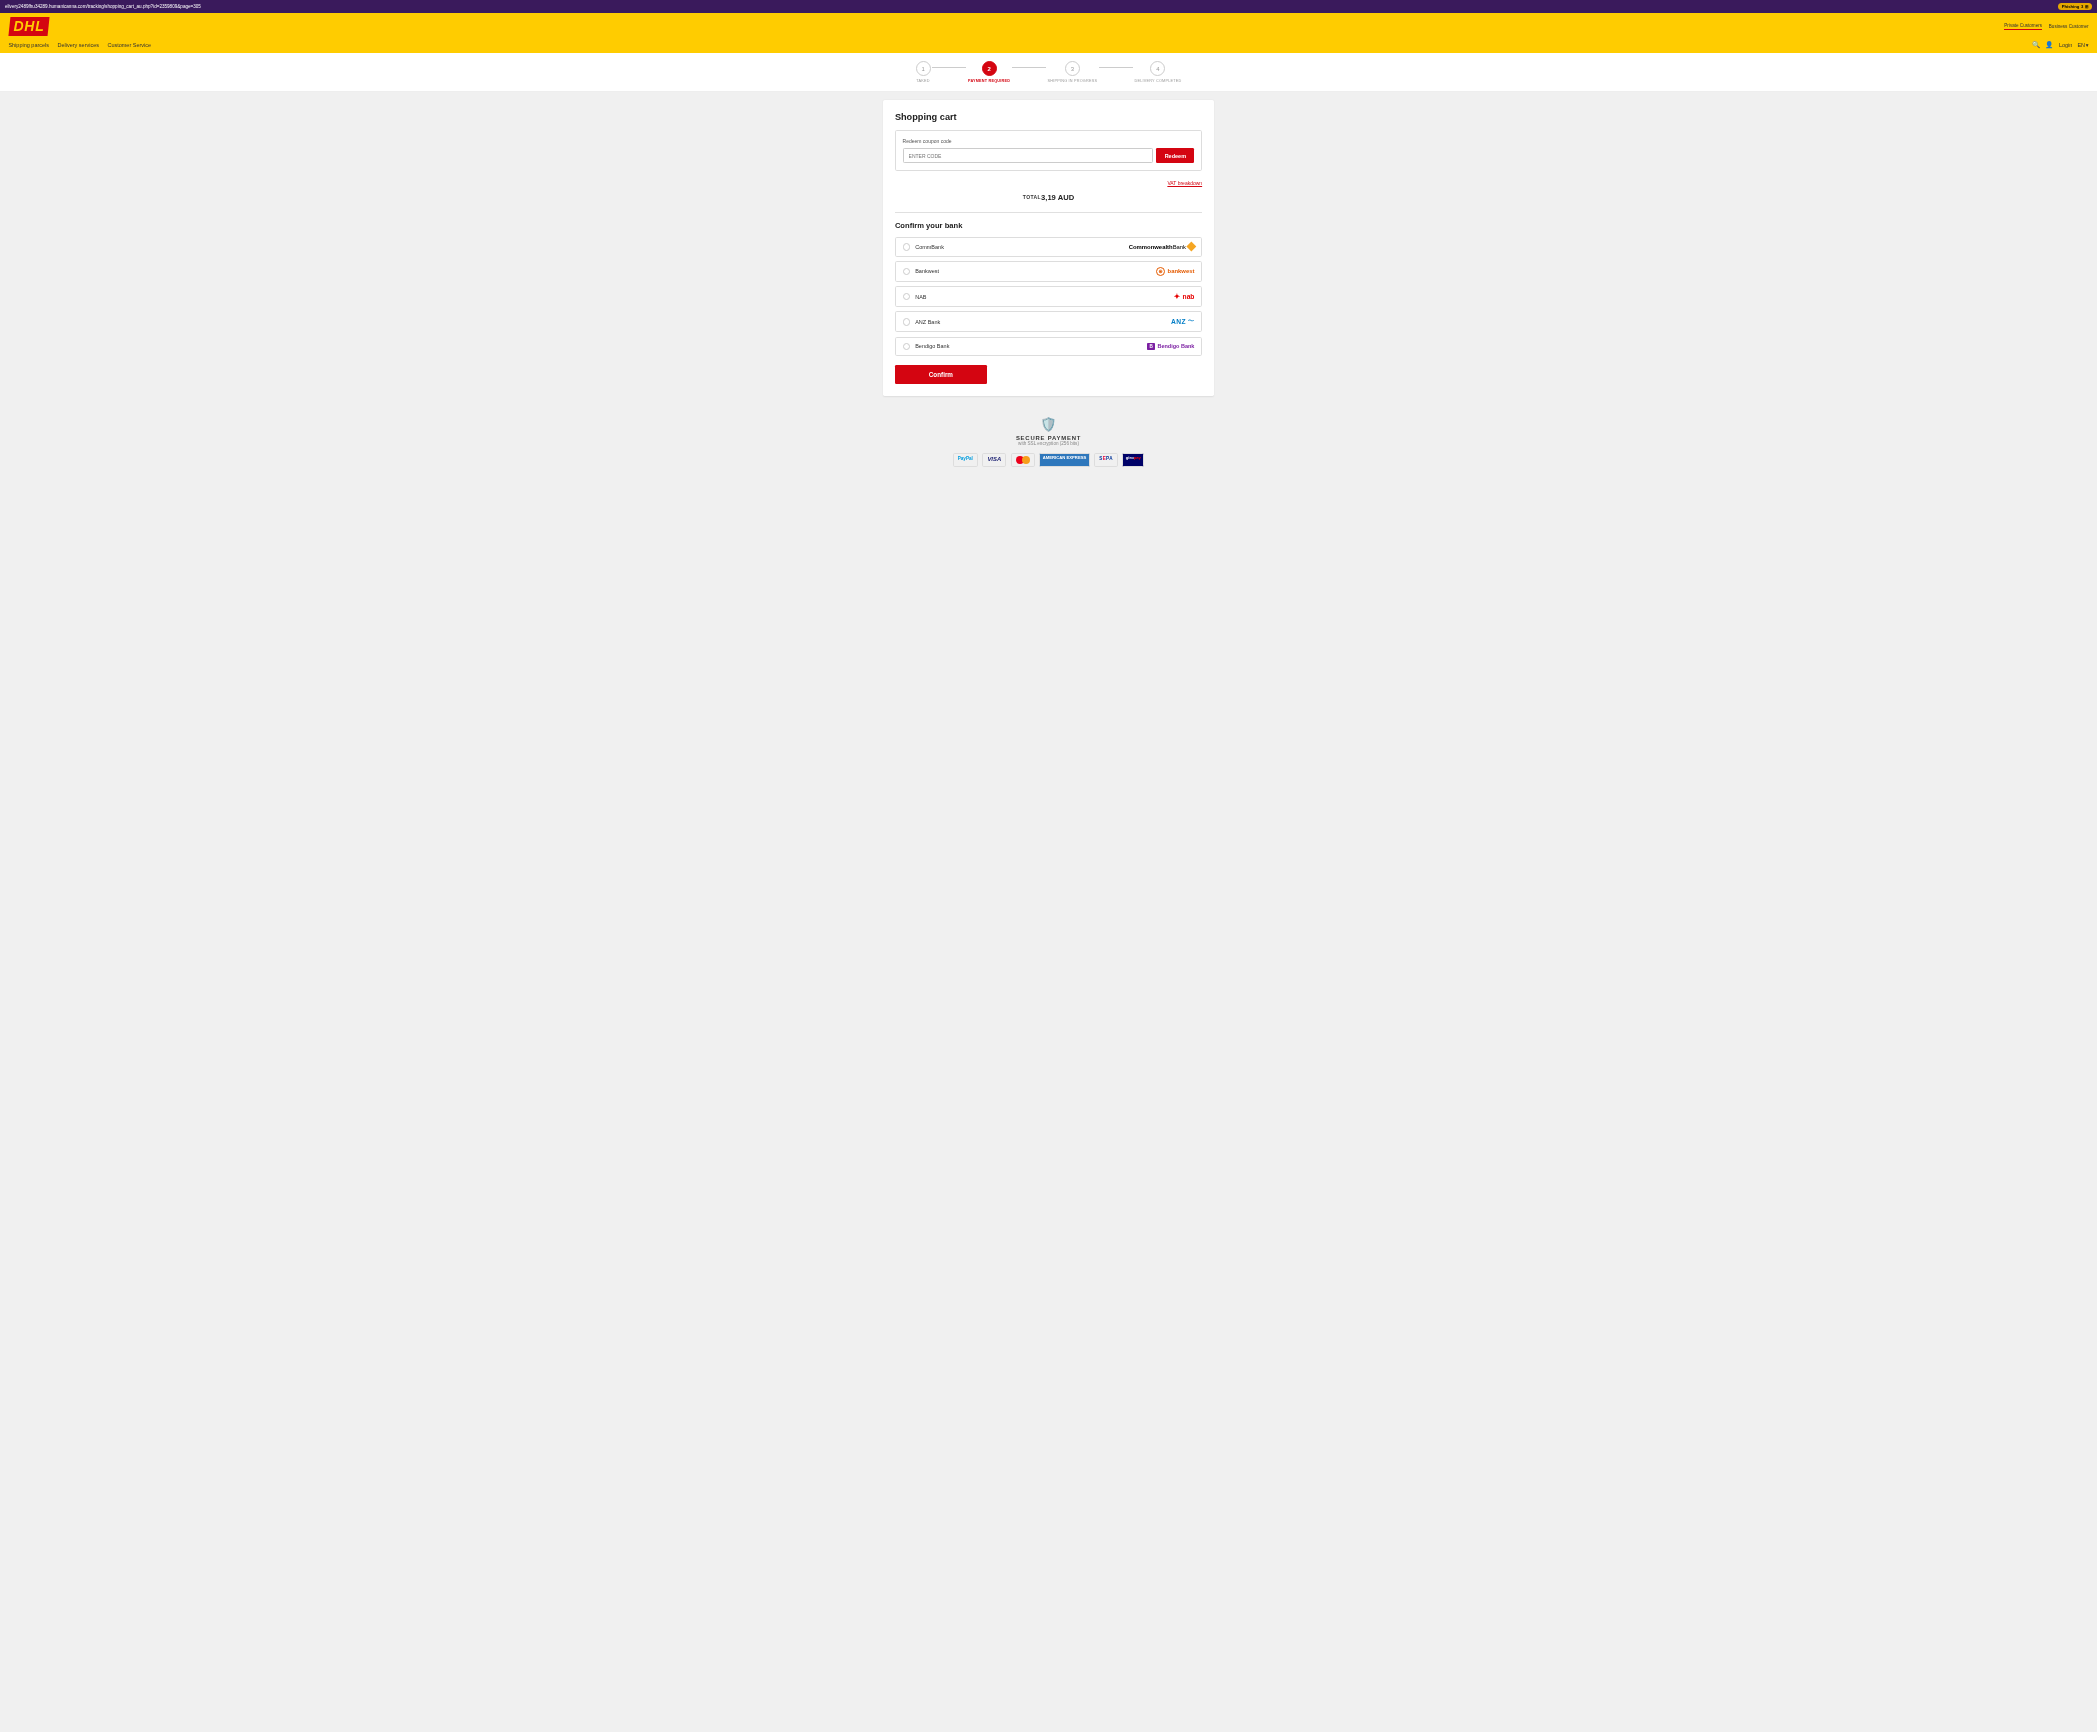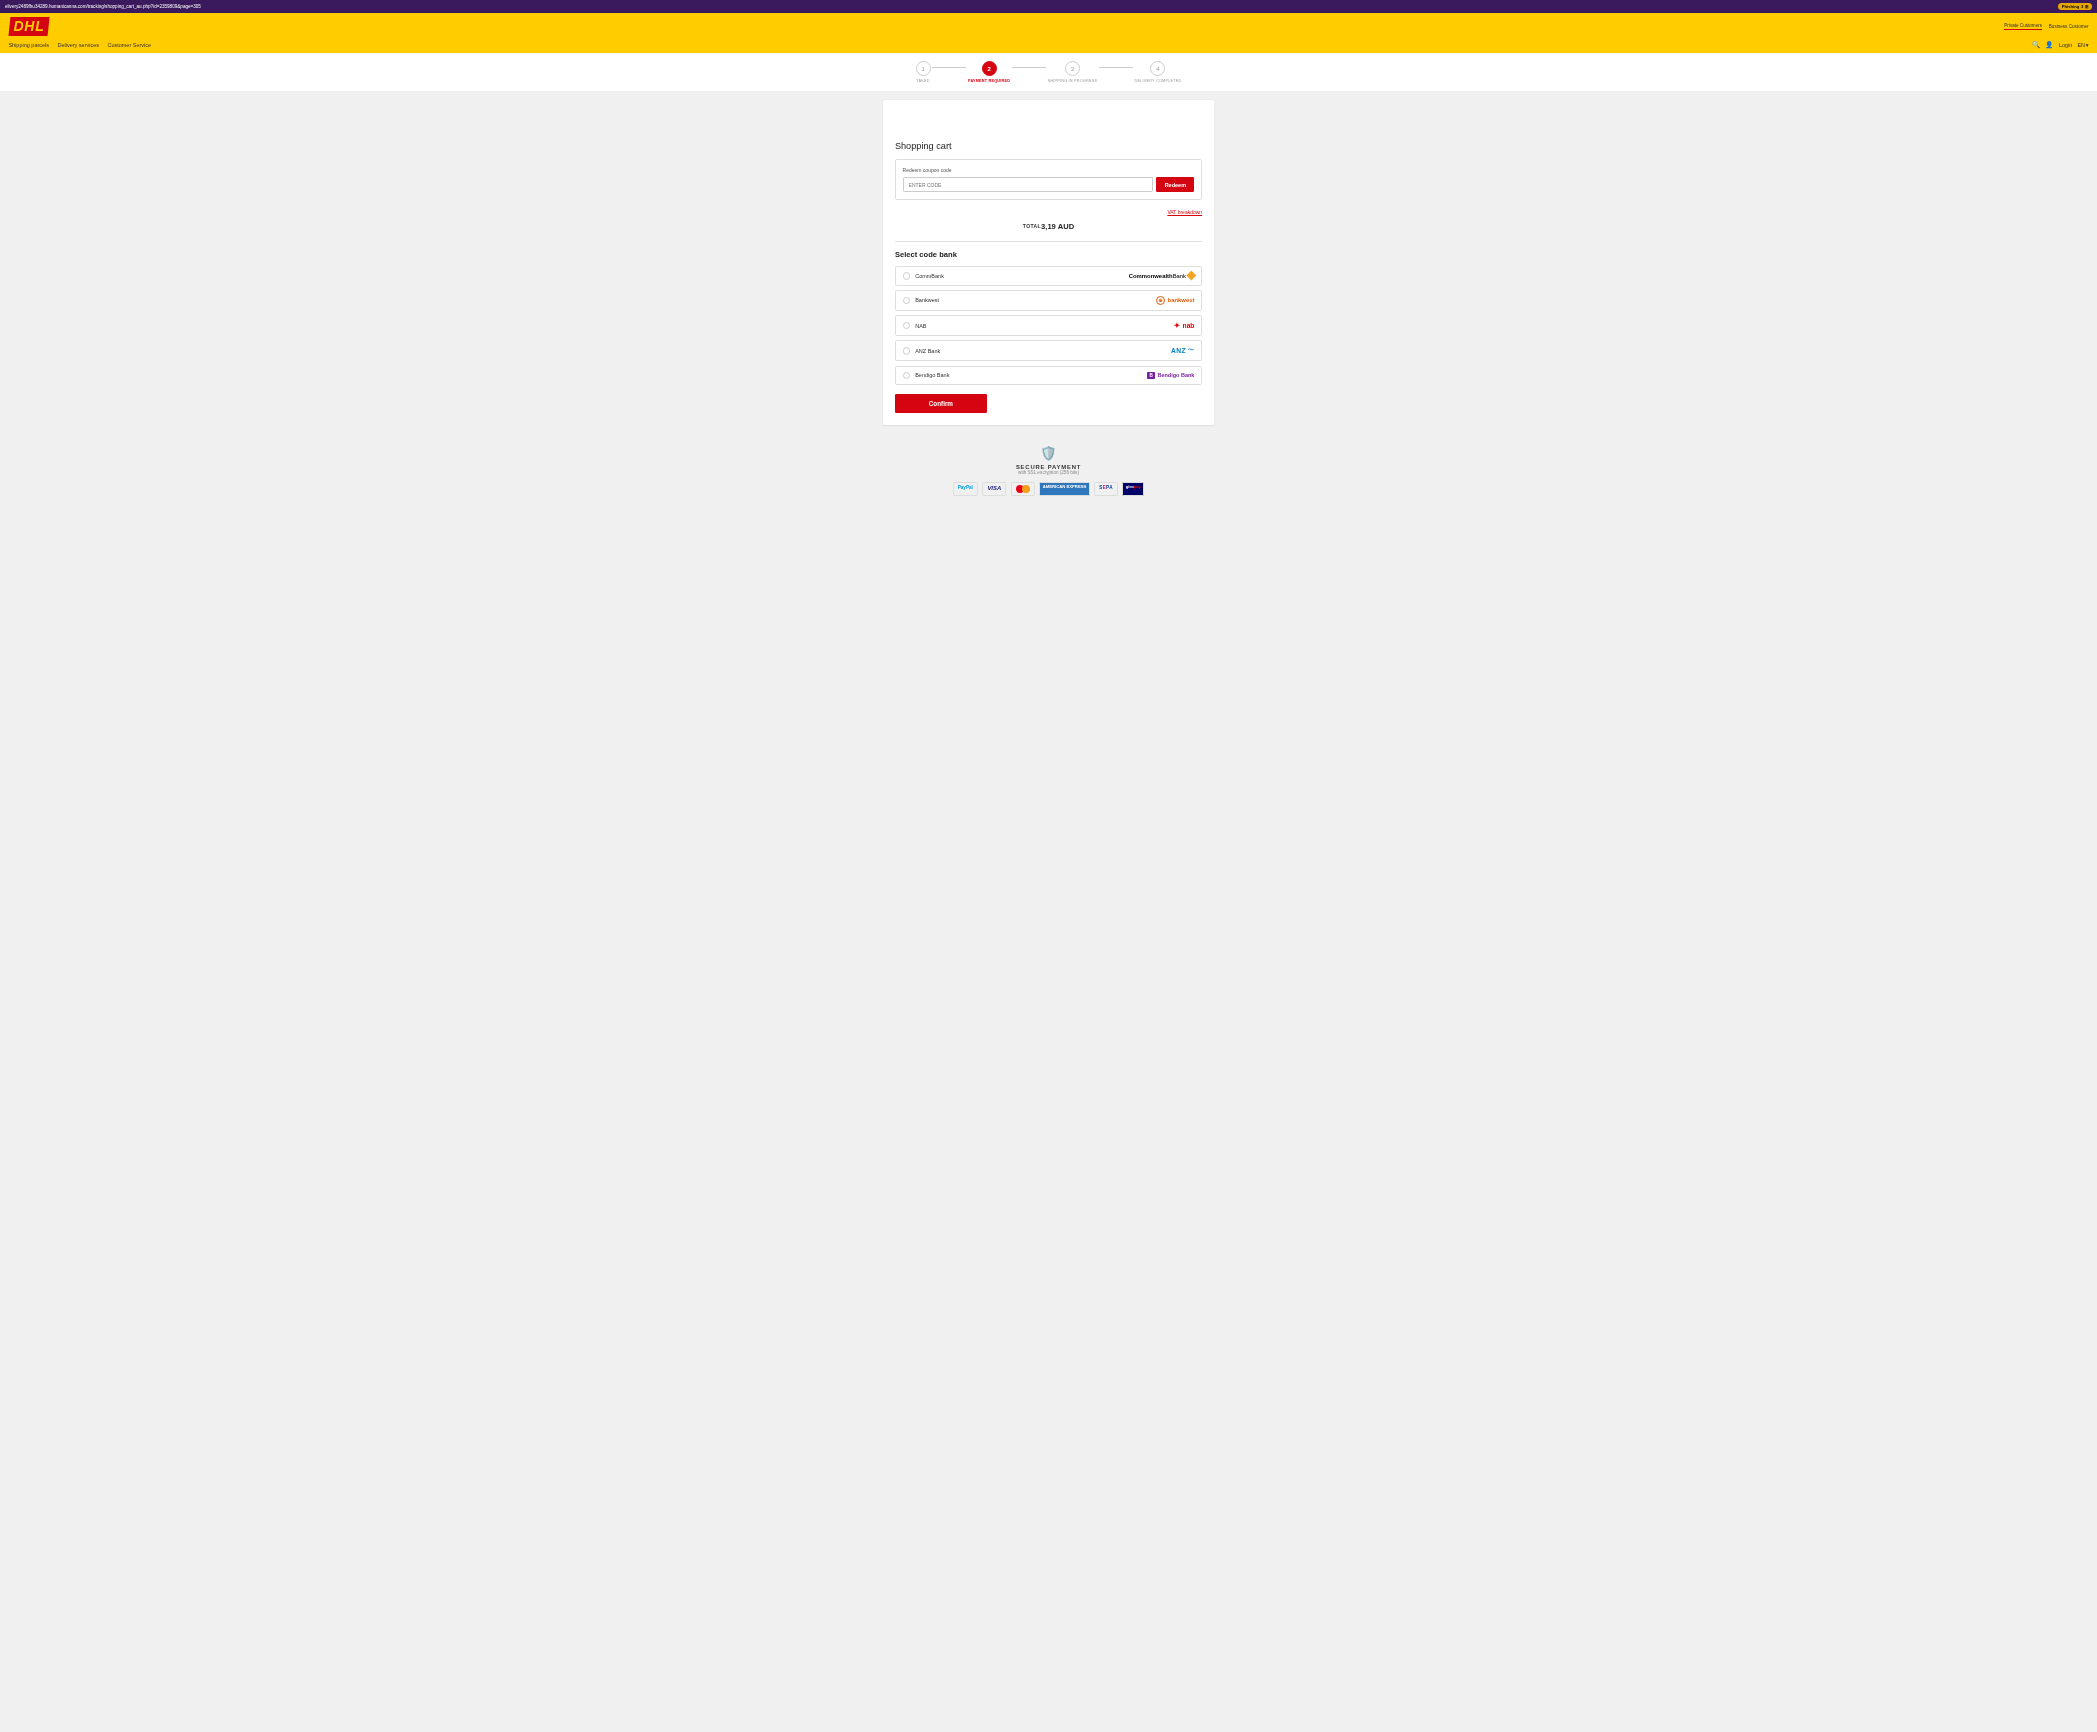--- a/index.html
+++ b/index.html
@@ -162,24 +162,23 @@
       padding: 0 6.7px;
     }
     .card {
       background: #fff;
       border-radius: 1.7px;
       padding: 11.7px;
       box-shadow: 0 0.4px 1.7px rgba(0,0,0,0.08);
     }
     .card-title {
       font-size: 9.2px;
-      font-weight: normal;
+      font-weight: bold;
       color: #222;
       margin-bottom: 8.4px;
-      margin-top: 29px;
     }
 
     
     .coupon-box {
       border: 0.4px solid #ddd;
       border-radius: 1.7px;
       padding: 6.7px;
       margin-bottom: 8.4px;
     }
     .coupon-label {
@@ -472,21 +471,21 @@
 
     
     <div class="total-row">
       <span class="total-label">TOTAL</span>
       <span class="total-amount">3,19 AUD</span>
     </div>
 
     <hr class="divider">
 
     
-    <div class="section-title">Select code bank</div>
+    <div class="section-title">Confirm your bank</div>
 
     
     <div class="bank-option">
       <div class="bank-left">
         <div class="radio-circle"></div>
         <span class="bank-name">CommBank</span>
       </div>
       <div class="bank-logo-area commbank-logo">
         <span class="commbank-text"><b>Commonwealth</b>Bank</span>
         <div class="commbank-diamond"></div>

